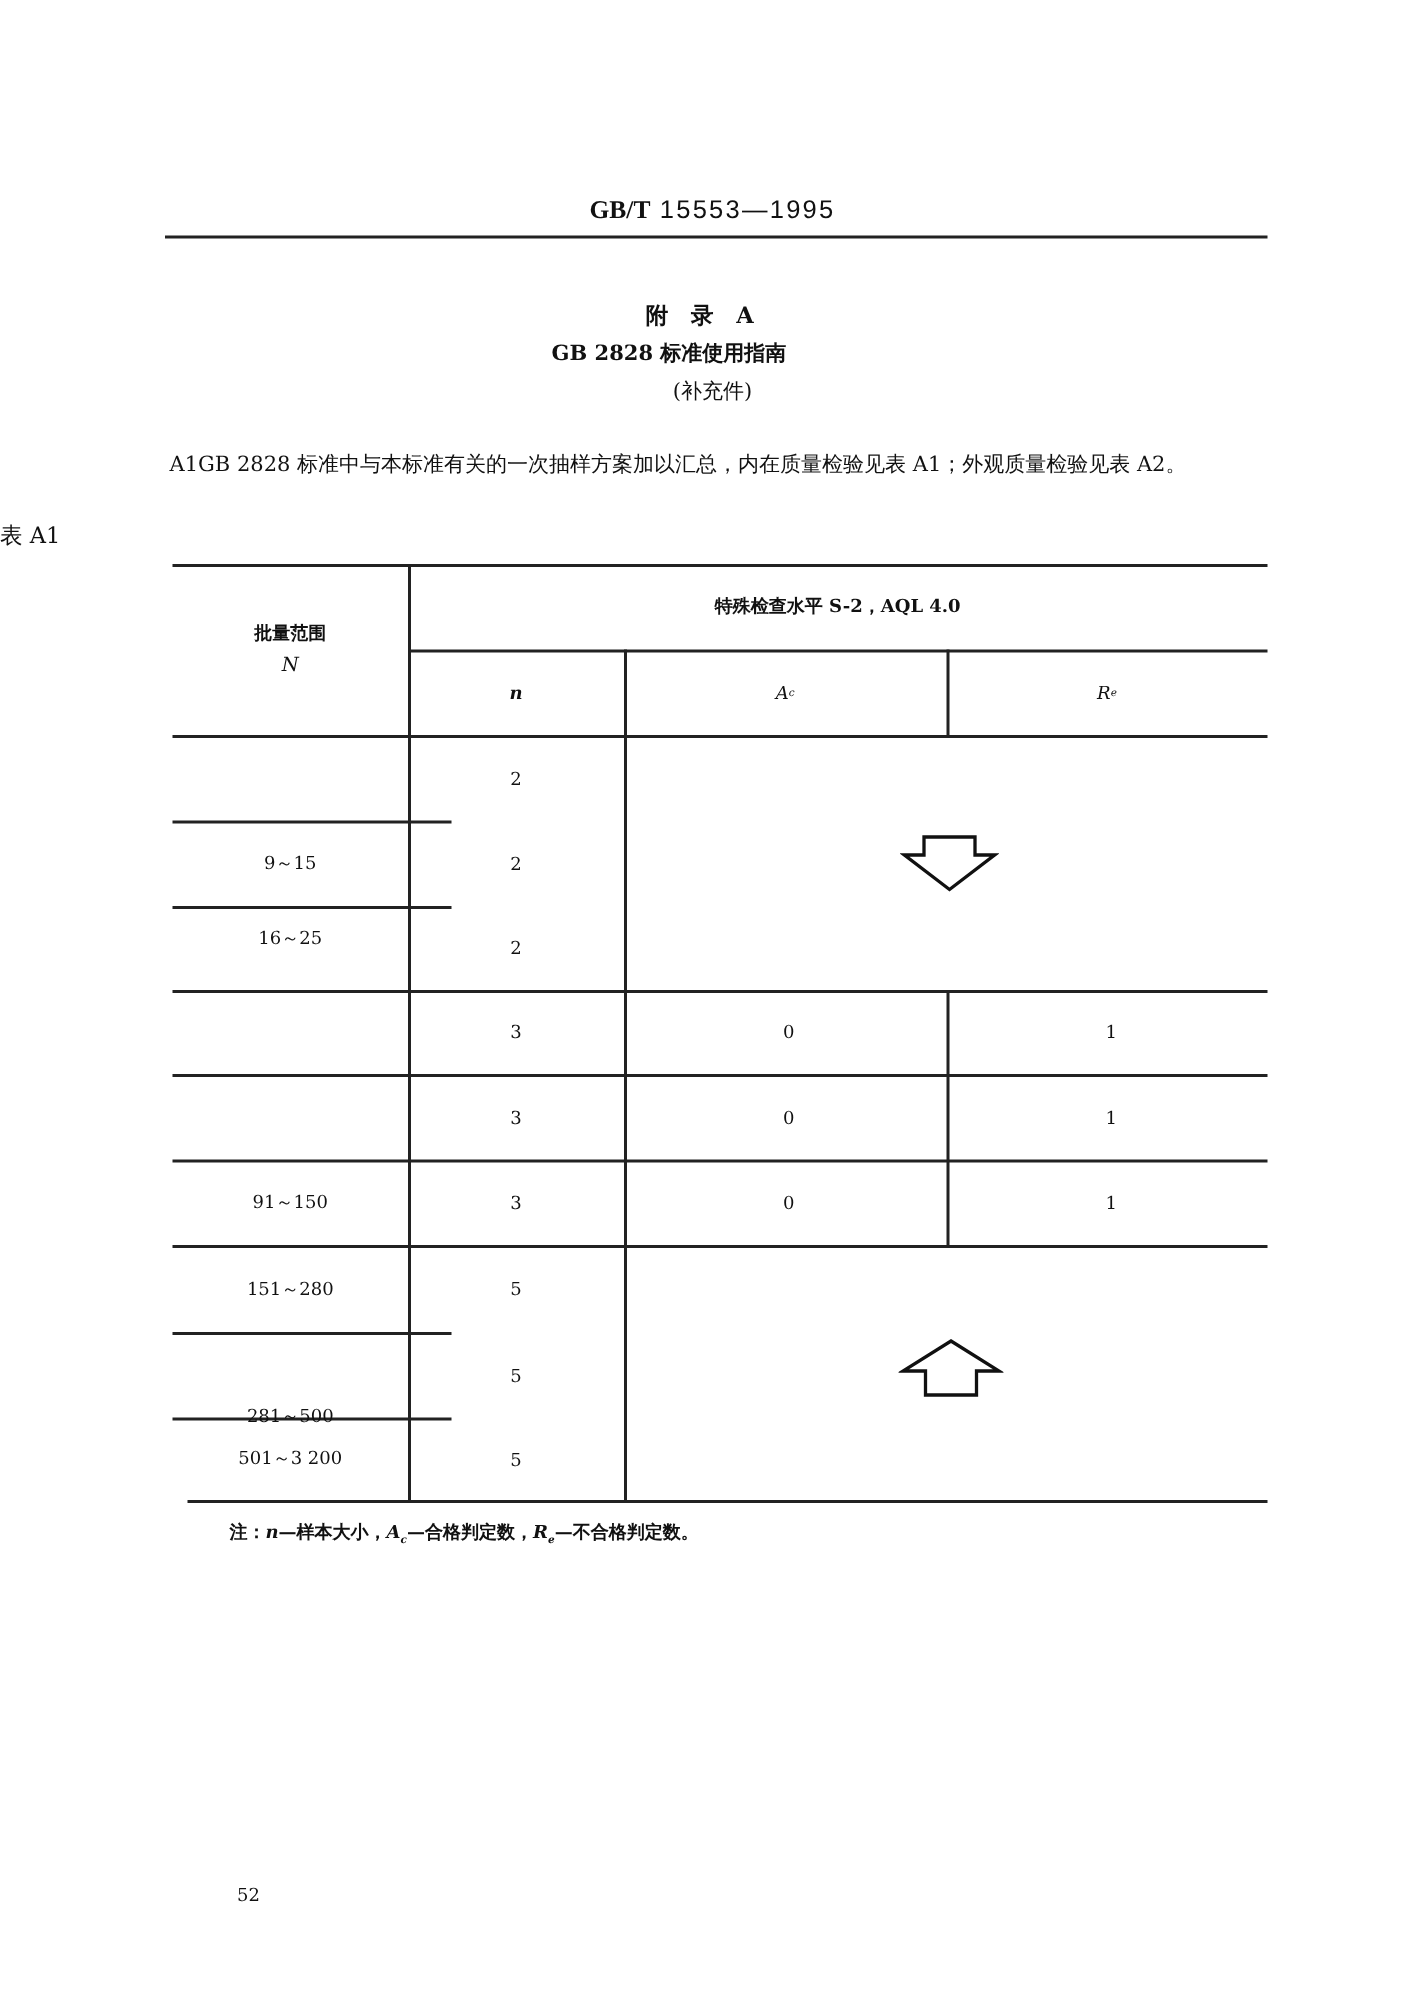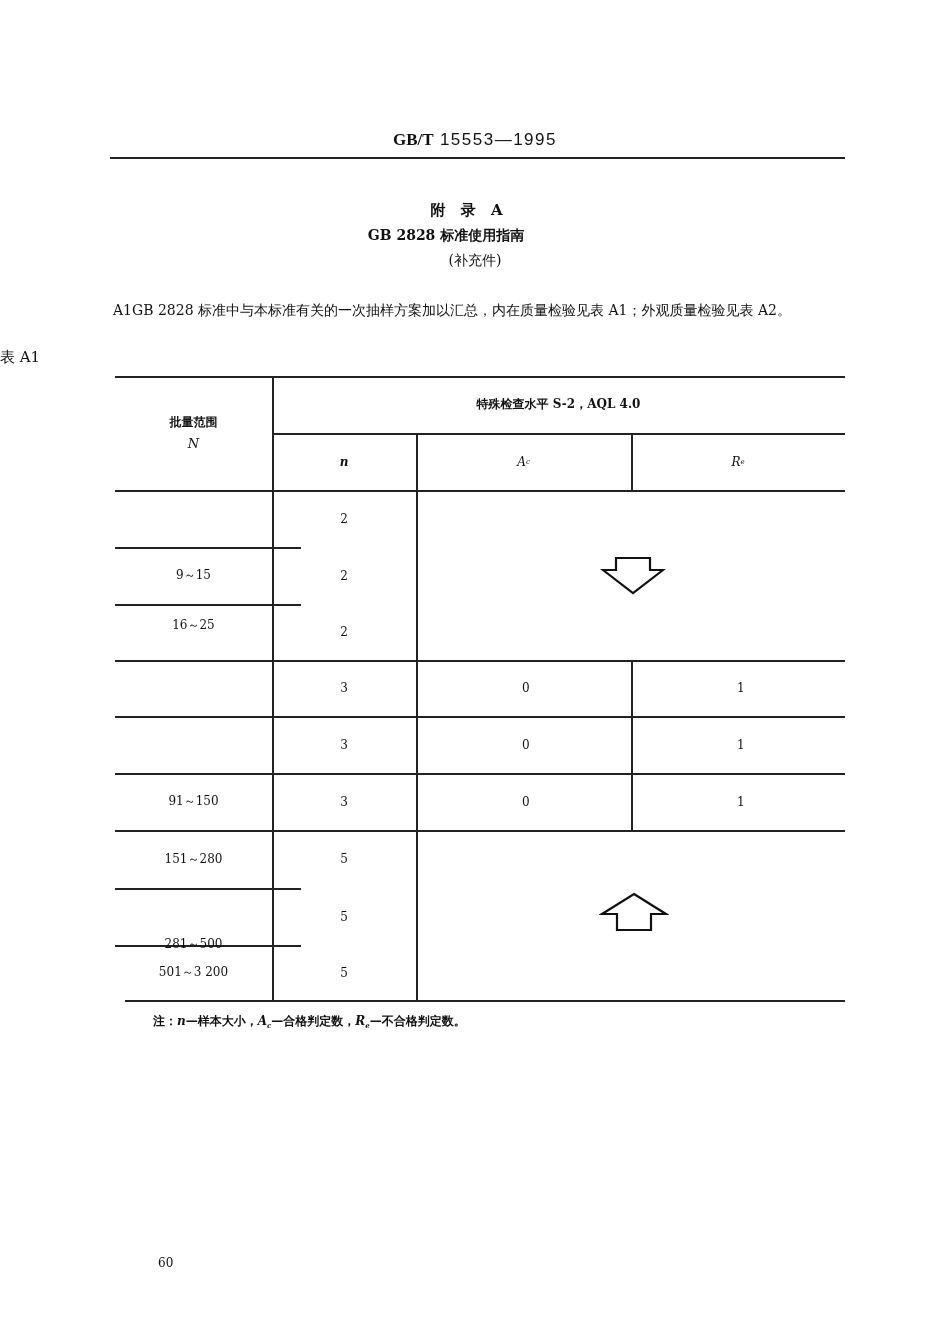--- a/index.html
+++ b/index.html
@@ -123,13 +123,13 @@
 
   <svg class="arrow" style="left:484px;top:516px;" width="70" height="40" viewBox="0 0 70 40">
     <polygon points="35,2 67,22 52,22 52,38 18,38 18,22 3,22" fill="#fff" stroke="#111" stroke-width="2.2" stroke-linejoin="miter"></polygon>
   </svg>
 </div>
 
 <div class="abs footnote">
   <span>注：</span><span class="ital">n</span><span>—样本大小，</span><span class="ital">A</span><sub class="ital">c</sub><span>—合格判定数，</span><span class="ital">R</span><sub class="ital">e</sub><span>—不合格判定数。</span>
 </div>
 
-<div class="abs page-num">60</div>
+<div class="abs page-num">52</div>
 
 </body></html>

